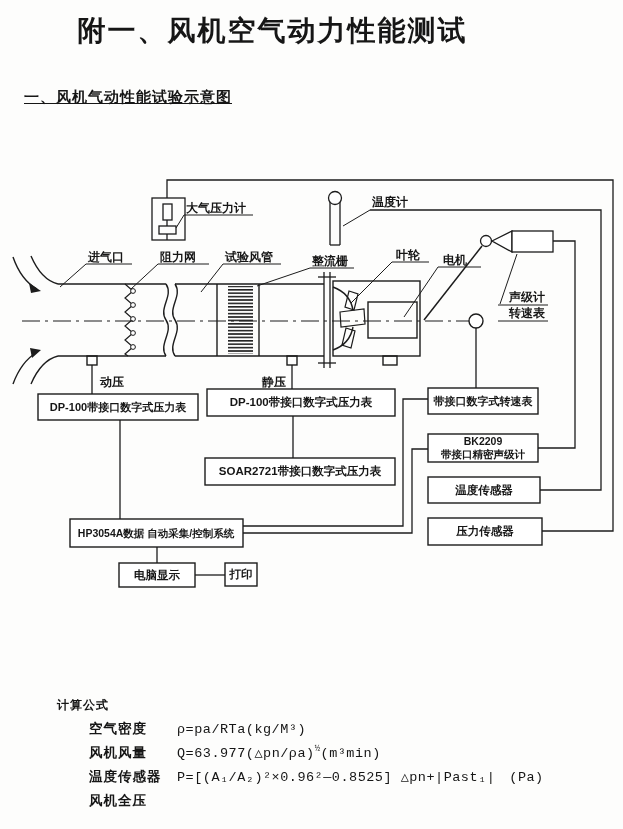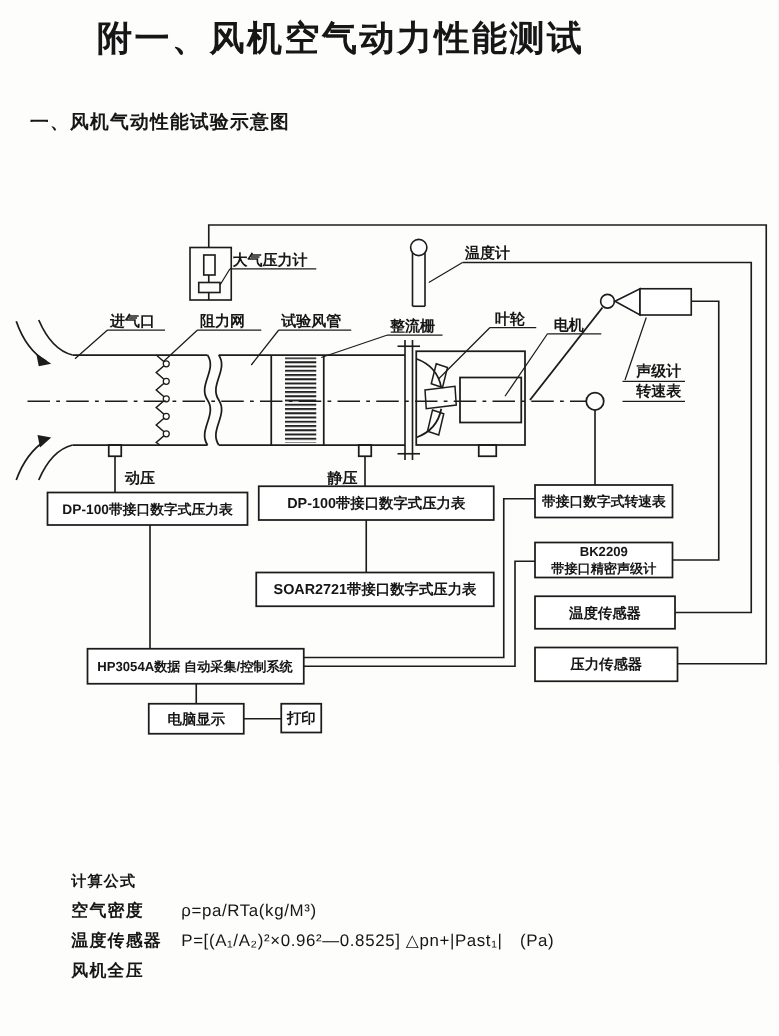--- a/index.html
+++ b/index.html
@@ -7,33 +7,33 @@
     position:relative;width:623px;height:829px;margin:0 auto;
     background:#fdfdfc;color:#161616;overflow:hidden;
     font-family:"Liberation Sans","DejaVu Sans",sans-serif;
   }
   .title{
     position:absolute;top:12px;left:0;width:545px;text-align:center;
     font-size:28px;font-weight:700;letter-spacing:2px;
   }
   .subtitle{
     position:absolute;top:88px;left:24px;
-    font-size:15px;font-weight:700;letter-spacing:1px;
+    font-size:15px;font-weight:700;letter-spacing:1px;text-decoration:underline;
   }
   svg.diagram{position:absolute;top:0;left:0;}
   svg.diagram text{
     fill:#161616;font-family:"Liberation Sans","DejaVu Sans",sans-serif;
   }
   .lbl{font-size:12px;font-weight:700;}
   .boxtxt{font-size:11px;font-weight:600;}
   .formulas{position:absolute;left:57px;top:697px;width:520px;}
   .f-head{font-size:12px;font-weight:700;letter-spacing:1px;margin-bottom:6px;}
-  .f-row{display:flex;align-items:baseline;height:24px;}
+  .f-row{display:flex;align-items:baseline;height:24px;margin-left:32px;}
   .f-label{width:88px;font-size:13.5px;font-weight:700;flex:0 0 88px;letter-spacing:1px;}
-  .f-expr{font-size:13.5px;font-family:Liberation Sans, sans-serif;letter-spacing:0.5px;white-space:nowrap;}
+  .f-expr{font-size:13.5px;font-family:Liberation Mono, monospace;letter-spacing:0.5px;white-space:nowrap;}
   .f-expr .supsc{font-size:9px;vertical-align:6px;}
   .f-expr .subsc{font-size:8px;vertical-align:-3px;letter-spacing:0;}
 </style>
 </head>
 <body>
 
 <div class="page">
 
   <div class="title">附一、风机空气动力性能测试</div>
   <div class="subtitle">一、风机气动性能试验示意图</div>
@@ -194,20 +194,24 @@
   </svg>
 
   <div class="formulas">
     <div class="f-head">计算公式</div>
 
     <div class="f-row">
       <span class="f-label">空气密度</span>
       <span class="f-expr">ρ=pa/RTa(kg/M³)</span>
     </div>
 
+    <div class="f-row">
+      <span class="f-label">风机风量</span>
+      <span class="f-expr"><span>Q=63.977(△pn/ρa)</span><span class="supsc">½</span><span>(m³min)</span></span>
+    </div>
 
     <div class="f-row">
       <span class="f-label">温度传感器</span>
       <span class="f-expr">P=[(A₁/A₂)²×0.96²—0.8525] △pn+|Past₁|　(Pa)</span>
     </div>
 
     <div class="f-row">
       <span class="f-label">风机全压</span>
     </div>
   </div>

